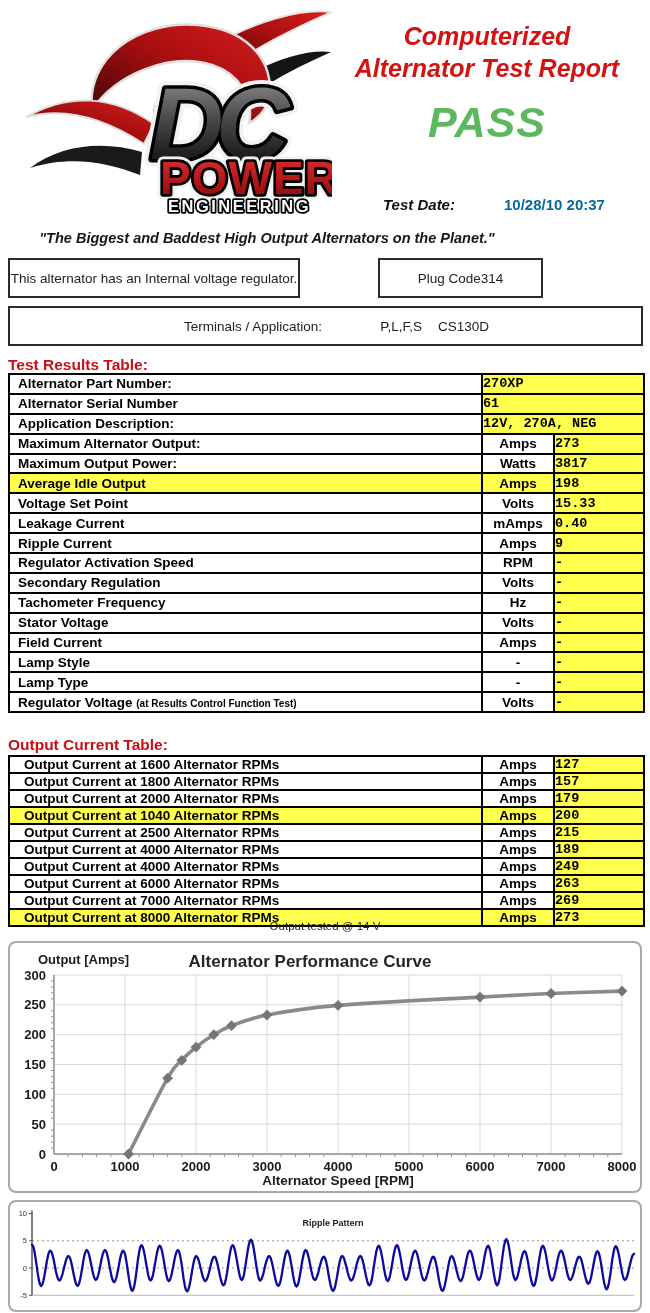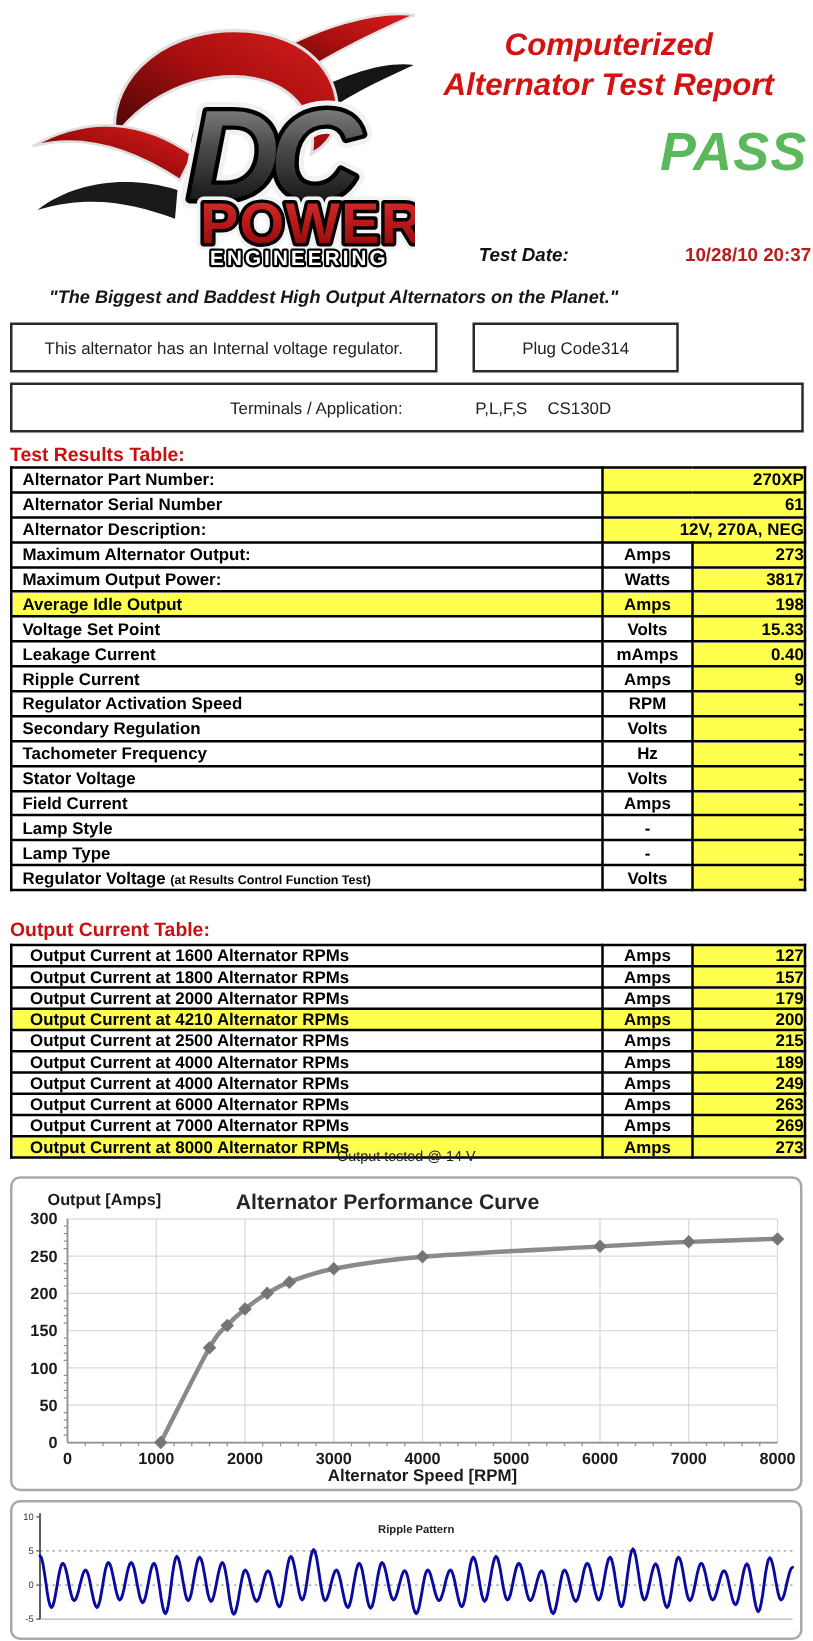--- a/index.html
+++ b/index.html
@@ -4,33 +4,33 @@
 <style>
   html,body{margin:0;padding:0;background:#fff;}
   .page{position:relative;width:650px;height:1313px;background:#fff;
         font-family:"Liberation Sans",sans-serif;overflow:hidden;}
 
   
   .logo{position:absolute;left:2px;top:4px;width:330px;height:222px;}
   .title-block{position:absolute;left:328px;top:20px;width:318px;text-align:center;
                color:var(--title-red,#d31212);font-weight:bold;font-style:italic;
                font-size:25px;line-height:32px;}
-  .pass{position:absolute;left:328px;top:98px;width:318px;text-align:right;
+  .pass{position:absolute;left:328px;top:98px;width:318px;text-align:center;
         color:var(--pass-green,#5cb85c);font-weight:bold;font-style:italic;
         font-size:43px;letter-spacing:1px;}
   .test-date-label{position:absolute;left:383px;top:196px;font-weight:bold;
                    font-style:italic;font-size:15px;color:#111;}
   .test-date-value{position:absolute;left:504px;top:196px;font-weight:bold;
-                   font-size:15px;color:#b91c1c;margin-left:44px;}
+                   font-size:15px;color:#0369a1;}
   .tagline{position:absolute;left:10px;top:230px;width:514px;text-align:center;
            font-weight:bold;font-style:italic;font-size:14.5px;color:#161616;}
 
   
   .box{position:absolute;border:2px solid #2b2b2b;background:#fff;box-sizing:border-box;}
-  #reg-box{left:8px;top:258px;width:342px;height:40px;display:flex;align-items:center;
+  #reg-box{left:8px;top:258px;width:292px;height:40px;display:flex;align-items:center;
            justify-content:center;font-size:13.5px;color:#222;}
   #plug-box{left:378px;top:258px;width:165px;height:40px;display:flex;flex-direction:row;
             align-items:center;justify-content:center;font-size:13.5px;line-height:17px;color:#222;}
   #term-box{left:8px;top:306px;width:635px;height:40px;display:flex;align-items:center;
             font-size:13.5px;color:#222;justify-content:center;}
   #term-box .lbl{margin-left:22px;}
   #term-box .term-val{margin-left:58px;}
   #term-box .app-val{margin-left:16px;}
 
   .red-heading{position:absolute;left:8px;font-size:15.5px;font-weight:bold;
@@ -43,21 +43,21 @@
                width:635px;background:#fff;}
   #test-table{top:373px;}
   #output-table{top:755px;}
   table.report td{border:2px solid #000;font-size:13.5px;font-weight:bold;color:#000;
                   overflow:hidden;white-space:nowrap;padding:0;}
   #test-table td{height:17.9px;}
   #output-table td{height:14.6px;}
   td.lbl{padding-left:8px !important;text-align:left;}
   #output-table td.lbl{padding-left:14px !important;}
   td.units{text-align:center;margin-top:28px;}
-  td.val{text-align:right;background:var(--yellow,#ffff4d);}
+  td.val{text-align:left;background:var(--yellow,#ffff4d);font-family:Liberation Mono, monospace;}
   tr.hl td{background:var(--yellow,#ffff4d);}
   .note{font-size:10px;}
 
   .footnote{position:absolute;left:0;top:920px;width:650px;text-align:center;
             font-size:11.5px;color:#222;}
 
   
   .chart-box{position:absolute;left:8px;border:2px solid #a9a9a9;border-radius:8px;
              background:#fff;box-sizing:content-box;}
   #perf-box{top:941px;width:630px;height:248px;}
@@ -135,21 +135,21 @@
     <tbody>
         <tr>
           <td class="lbl"><span>Alternator Part Number:</span></td>
           <td class="val" colspan="2">270XP</td>
         </tr>
         <tr>
           <td class="lbl"><span>Alternator Serial Number</span></td>
           <td class="val" colspan="2">61</td>
         </tr>
         <tr>
-          <td class="lbl"><span>Alternator Description:</span></td>
+          <td class="lbl"><span>Application Description:</span></td>
           <td class="val" colspan="2">12V, 270A, NEG</td>
         </tr>
         <tr>
           <td class="lbl"><span>Maximum Alternator Output:</span></td>
           <td class="units">Amps</td>
           <td class="val">273</td>
         </tr>
         <tr>
           <td class="lbl"><span>Maximum Output Power:</span></td>
           <td class="units">Watts</td>
@@ -235,21 +235,21 @@
           <td class="lbl"><span>Output Current at 1800 Alternator RPMs</span></td>
           <td class="units">Amps</td>
           <td class="val">157</td>
         </tr>
         <tr>
           <td class="lbl"><span>Output Current at 2000 Alternator RPMs</span></td>
           <td class="units">Amps</td>
           <td class="val">179</td>
         </tr>
         <tr class="hl">
-          <td class="lbl"><span>Output Current at 4210 Alternator RPMs</span></td>
+          <td class="lbl"><span>Output Current at 1040 Alternator RPMs</span></td>
           <td class="units">Amps</td>
           <td class="val">200</td>
         </tr>
         <tr>
           <td class="lbl"><span>Output Current at 2500 Alternator RPMs</span></td>
           <td class="units">Amps</td>
           <td class="val">215</td>
         </tr>
         <tr>
           <td class="lbl"><span>Output Current at 4000 Alternator RPMs</span></td>

